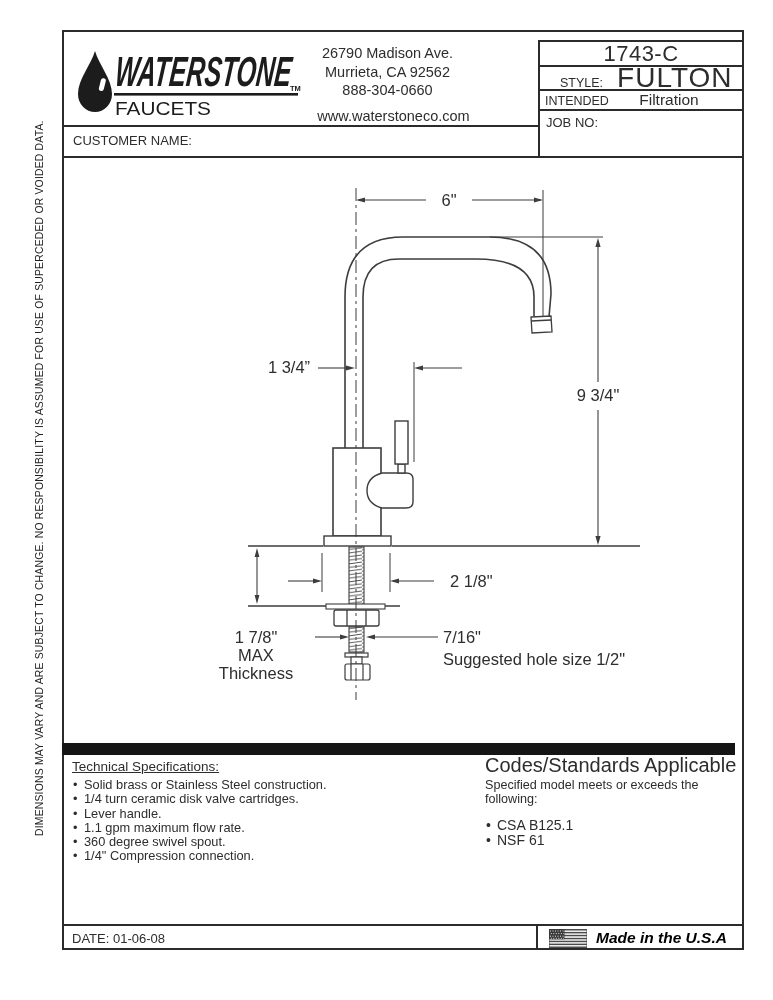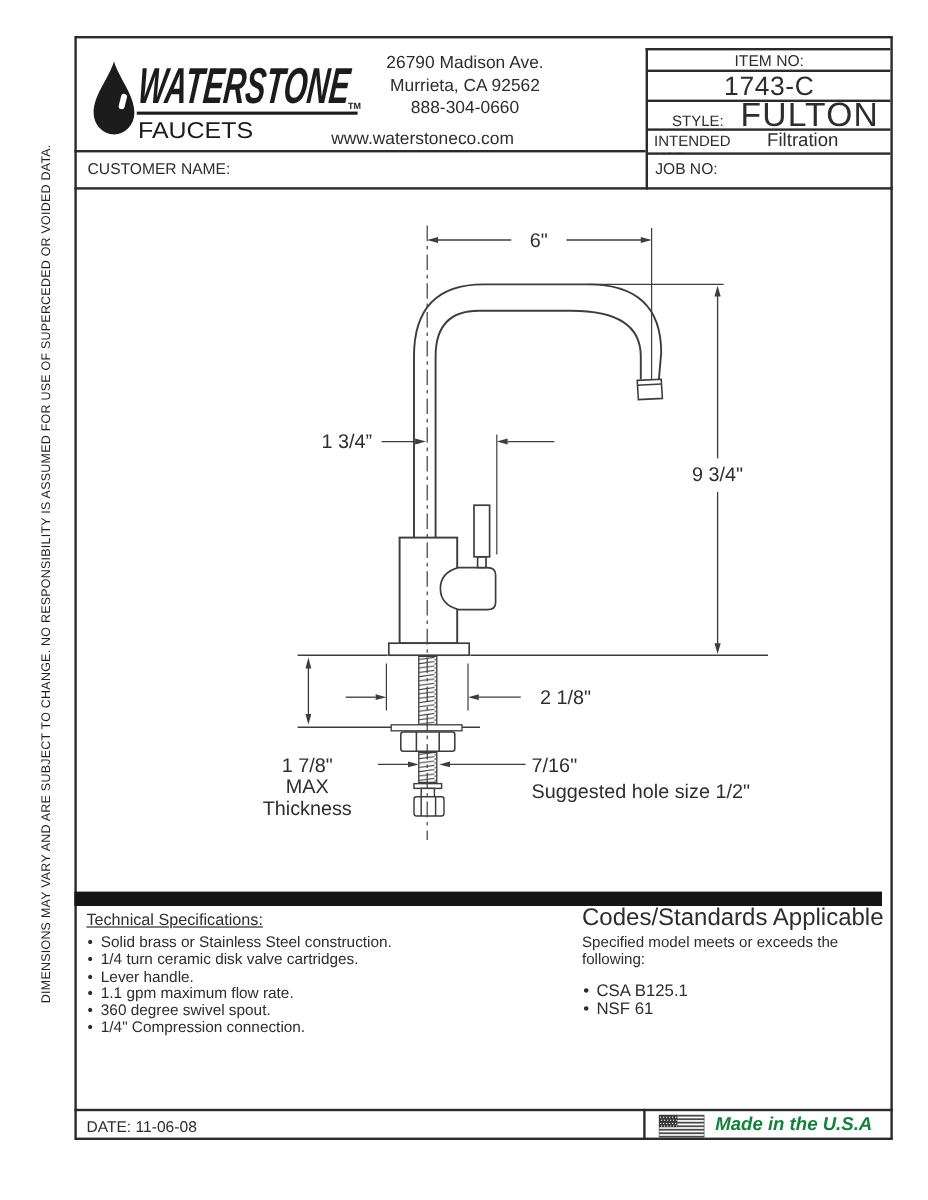--- a/index.html
+++ b/index.html
@@ -7,21 +7,21 @@
         font-family:"Liberation Sans",sans-serif;color:#2d2d2d;}
   .abs{position:absolute;}
   .page-border{left:62px;top:30px;width:682px;height:920px;border:2px solid #2b2b2b;box-sizing:border-box;}
   .hline{background:#2b2b2b;height:2px;}
   .vline{background:#2b2b2b;width:2px;}
   
   .disclaimer{left:34px;top:836px;width:690px;font-size:10.4px;letter-spacing:.2px;color:#1f1f1f;
               transform:rotate(-90deg);transform-origin:0 0;white-space:nowrap;}
   
   .address{left:290px;top:44px;width:195px;text-align:center;font-size:14.5px;line-height:18.5px;}
-  .website{left:276px;top:108px;width:195px;font-size:14.5px;}
+  .website{left:296px;top:108px;width:195px;text-align:center;font-size:14.5px;}
   .info-table{left:538px;top:40px;width:204px;height:118px;border-left:2px solid #2b2b2b;border-top:2px solid #2b2b2b;box-sizing:border-box;}
   .info-table .row{border-bottom:2px solid #2b2b2b;box-sizing:border-box;overflow:hidden;}
   .r-itemlabel{height:18px;text-align:center;font-size:13px;line-height:17px;}
   .r-itemno{height:25px;text-align:center;font-size:22px;line-height:24px;letter-spacing:.5px;}
   .r-style{height:24px;display:flex;align-items:baseline;padding-left:20px;}
   .r-style .lbl{font-size:12.5px;}
   .r-style .val{font-size:28px;line-height:22px;margin-left:14px;letter-spacing:1px;}
   .r-use{height:20px;display:flex;align-items:baseline;padding-left:5px;}
   .r-use .lbl{font-size:12.5px;}
   .r-use .val{font-size:15.5px;margin-left:5px;}
@@ -35,21 +35,21 @@
   ul.plain li{position:relative;padding-left:12px;}
   ul.plain li::before{content:"\2022";position:absolute;left:1px;}
   .specs li{font-size:12.8px;line-height:14.3px;}
   .codes{left:485px;top:754px;width:256px;}
   .codes-title{font-size:20px;line-height:23px;}
   .codes-sub{font-size:12.6px;margin-top:1px;}
   .codes ul.plain{margin-top:12px;}
   .codes li{font-size:14px;line-height:15.4px;}
   
   .date{left:72px;top:931px;font-size:13px;}
-  .made-in{left:596px;top:929px;font-size:15.5px;font-weight:bold;font-style:italic;color:#15803d;}
+  .made-in{left:596px;top:929px;font-size:15.5px;font-weight:bold;font-style:italic;color:#000000;}
   svg text{font-family:"Liberation Sans",sans-serif;}
 </style>
 </head>
 <body>
 
 <div class="page">
 
   <div class="abs disclaimer">DIMENSIONS MAY VARY AND ARE SUBJECT TO CHANGE.  NO RESPONSIBILITY IS ASSUMED FOR USE OF SUPERCEDED OR VOIDED DATA.</div>
 
   <div class="abs page-border"></div>
@@ -68,21 +68,20 @@
   </svg>
 
   <div class="abs address">
     <div>26790 Madison Ave.</div>
     <div>Murrieta, CA 92562</div>
     <div>888-304-0660</div>
   </div>
   <div class="abs website">www.waterstoneco.com</div>
 
   <div class="abs info-table">
-    <div class="row r-itemlabel">ITEM NO:</div>
     <div class="row r-itemno">1743-C</div>
     <div class="row r-style">
       <span class="lbl">STYLE:</span>
       <span class="val">FULTON</span>
     </div>
     <div class="row r-use">
       <span class="lbl">INTENDED USE:</span>
       <span class="val">Filtration Faucet</span>
     </div>
     <div class="row r-job">JOB NO:</div>
@@ -222,21 +221,21 @@
     <ul class="plain">
       <li>CSA B125.1</li>
       <li>NSF 61</li>
     </ul>
   </div>
 
   <div class="abs hline" style="left:62px;top:924px;width:682px;"></div>
   <div class="abs vline" style="left:536px;top:924px;height:26px;"></div>
   <div class="abs date">
     <span>DATE:</span>
-    <span>11-06-08</span>
+    <span>01-06-08</span>
   </div>
   <svg class="abs" style="left:549px;top:929px;" width="38" height="19" viewBox="0 0 38 19">
     <rect x="0" y="0" width="38" height="19" fill="#ffffff" stroke="#555" stroke-width="1"></rect>
     <g fill="#4b4b4b">
       <rect x="0" y="0" width="38" height="1.5"></rect>
         <rect x="0" y="2.9" width="38" height="1.5"></rect>
       <rect x="0" y="5.8" width="38" height="1.5"></rect>
         <rect x="0" y="8.8" width="38" height="1.5"></rect>
       <rect x="0" y="11.7" width="38" height="1.5"></rect>
         <rect x="0" y="14.6" width="38" height="1.5"></rect>

